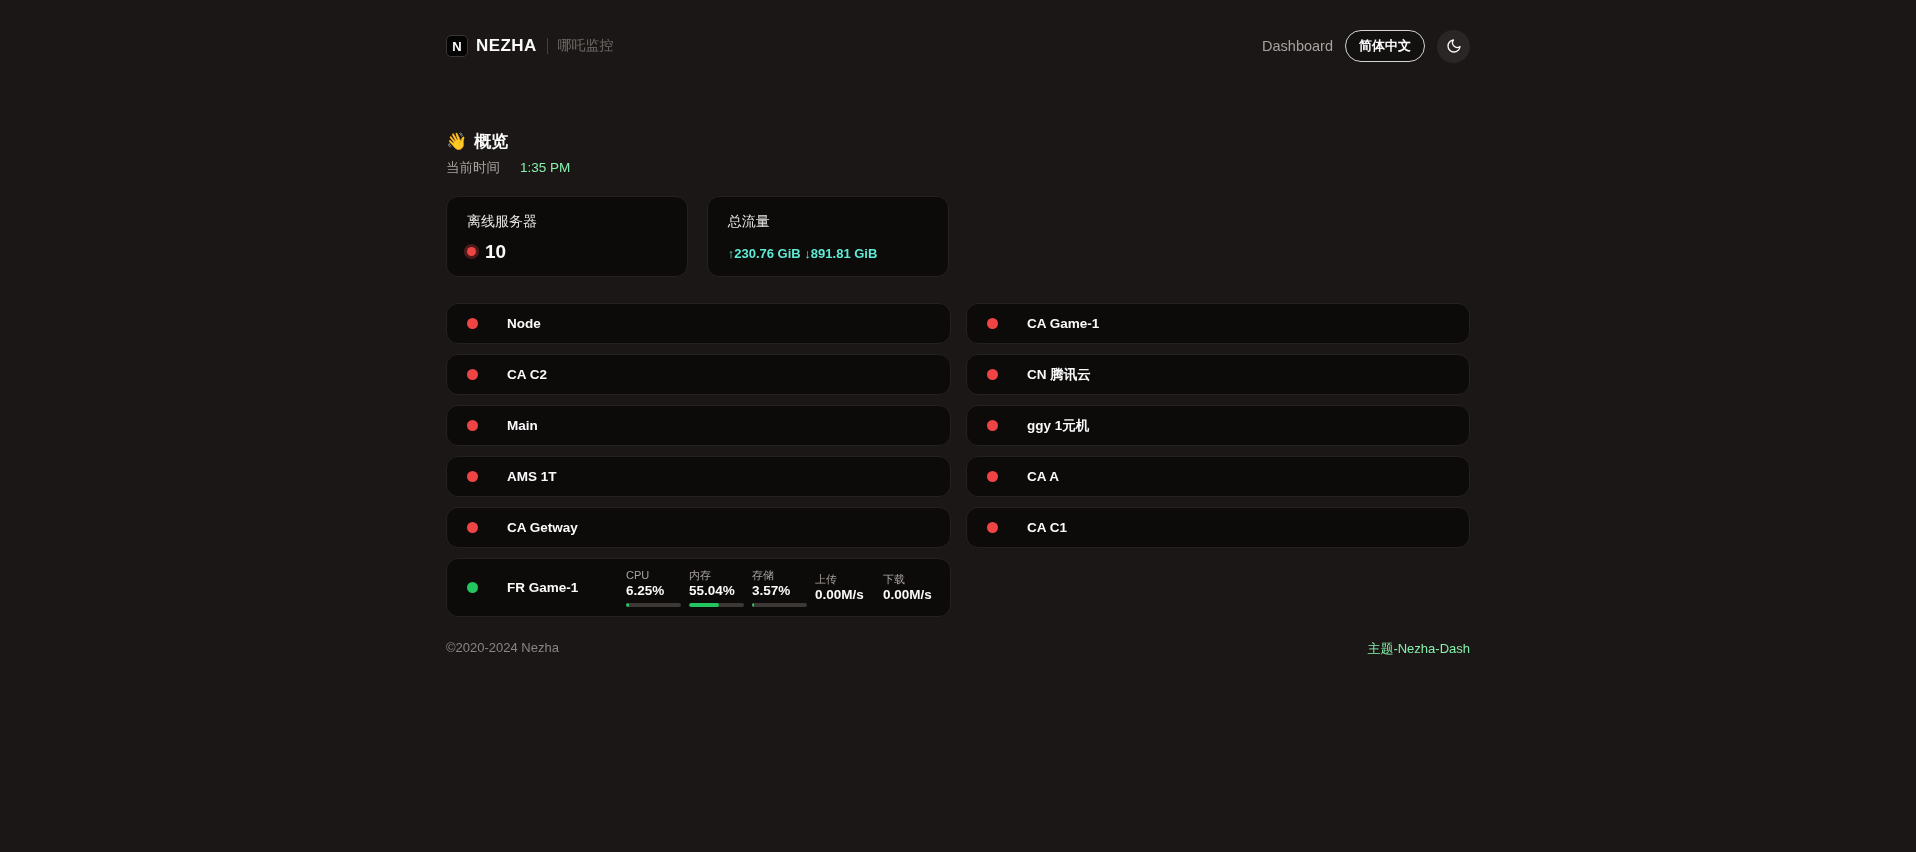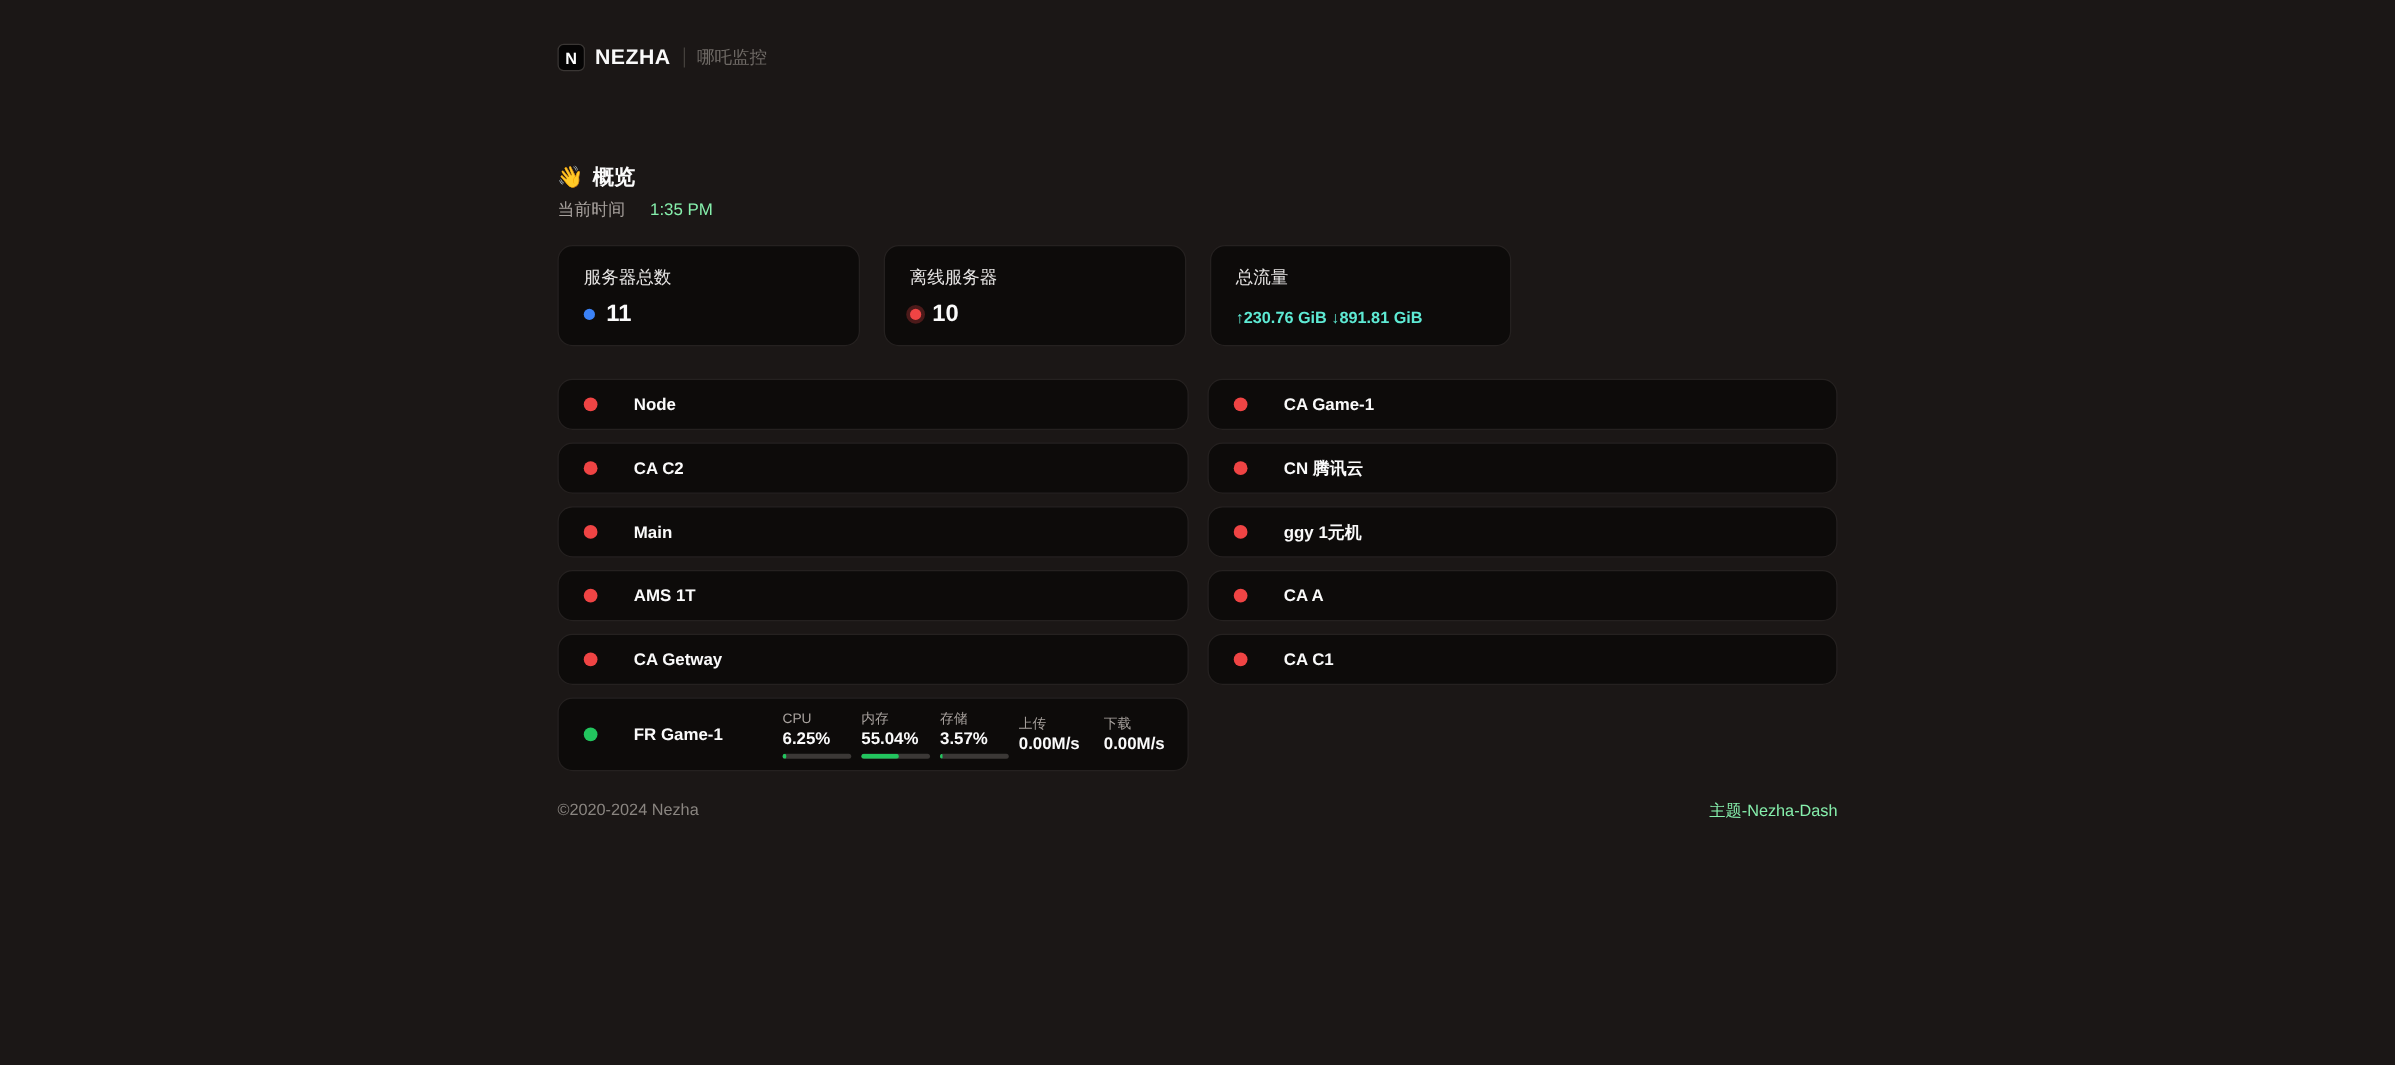--- a/index.html
+++ b/index.html
@@ -95,41 +95,45 @@
 
   <div class="topnav">
     <div class="nav-left">
       <div class="logo-box">
         <span>N</span>
       </div>
       <span class="brand-name">NEZHA</span>
       <span class="nav-divider"></span>
       <span class="brand-sub">哪吒监控</span>
     </div>
+    <div class="nav-right">
+      <a class="nav-link">Dashboard</a>
+      <button class="lang-btn">简体中文</button>
+      <button class="theme-btn">
+        <span style="display:flex">
+          <svg width="16" height="16" viewBox="0 0 24 24" fill="none" stroke="#fafafa" stroke-width="2" stroke-linecap="round" stroke-linejoin="round">
+            <path d="M21 12.79A9 9 0 1 1 11.21 3 7 7 0 0 0 21 12.79z"></path>
+          </svg>
+        </span>
+      </button>
+    </div>
   </div>
 
   <div class="overview">
     <div class="overview-title">
       <span>👋</span>
       <span>概览</span>
     </div>
     <div class="time-row">
       <span class="time-label">当前时间</span>
       <span class="time-value">1:35 PM</span>
     </div>
   </div>
 
   <div class="cards">
-    <div class="stat-card">
-      <div class="stat-label">服务器总数</div>
-      <div class="stat-value-row">
-        <span class="dot dot--total"></span>
-        <span class="stat-value">11</span>
-      </div>
-    </div>
     <div class="stat-card">
       <div class="stat-label">离线服务器</div>
       <div class="stat-value-row">
         <span class="dot dot--offline"></span>
         <span class="stat-value">10</span>
       </div>
     </div>
     <div class="stat-card">
       <div class="stat-label">总流量</div>
       <div class="stat-traffic">↑230.76 GiB ↓891.81 GiB</div>

